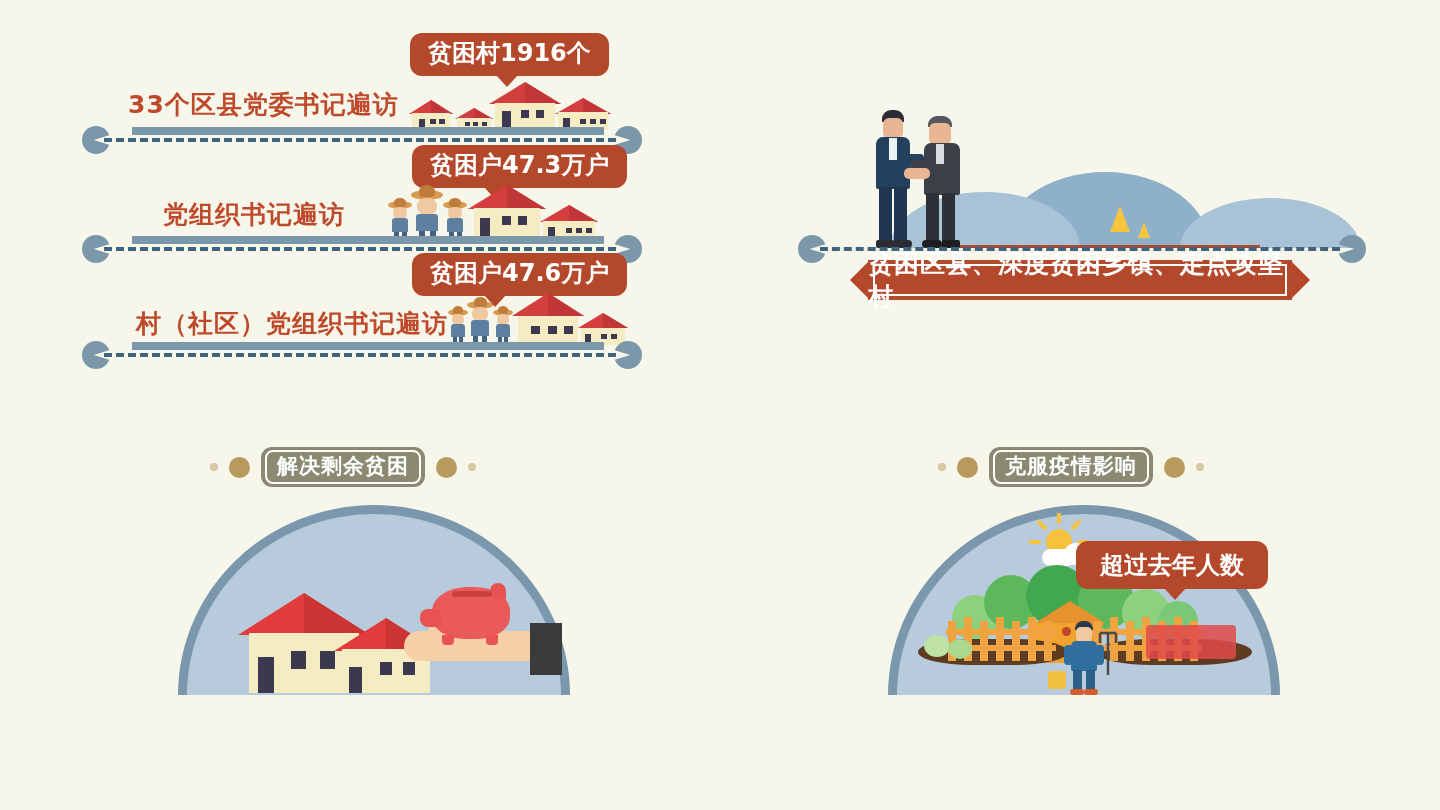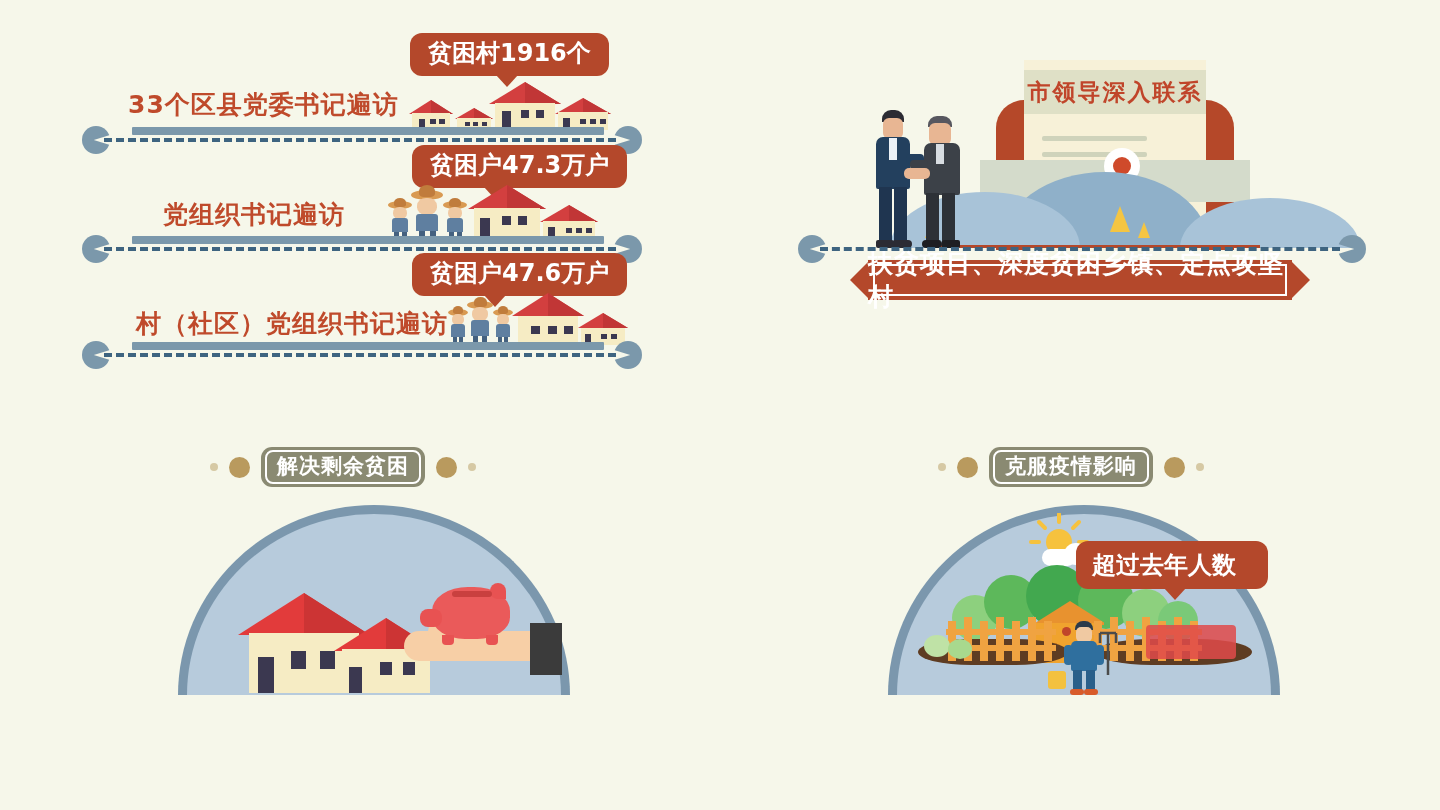--- a/index.html
+++ b/index.html
@@ -375,32 +375,20 @@
       <div class="row-label" style="left:136px; top:307px;">村（社区）党组织书记遍访</div>
       <div class="ground-bar" style="left:132px; top:342px; width:472px;"></div>
       <div class="dash-line" style="left:104px; top:353px; width:512px;"></div>
       <div class="pac-left" style="left:82px;  top:341px;"></div>
       <div class="pac-right" style="left:614px; top:341px;"></div>
     </div>
   </div>
 
   <div class="abs" style="left:790px; top:0; width:620px; height:370px;">
 
-    <div class="abs" style="left:190px; top:60px; width:270px; height:190px; overflow:hidden;">
-      <div class="cert-shadow" style="left:16px; top:40px; width:238px; height:150px; border-radius:28px 28px 0 0;"></div>
-      <div class="cert-paper" style="left:44px; top:0px; width:182px; height:190px;"></div>
-      <div class="cert-title" style="left:44px; top:10px; width:182px; height:44px;">
-        <span>市领导深入联系</span>
-      </div>
-      <div class="cert-line" style="left:62px; top:76px; width:105px;"></div>
-      <div class="cert-line" style="left:62px; top:92px; width:105px;"></div>
-      <div class="cert-band" style="left:0px; top:100px; width:270px; height:42px;"></div>
-      <div class="seal-out" style="left:124px; top:88px; width:36px; height:36px;"></div>
-      <div class="seal-in" style="left:133px; top:97px; width:18px; height:18px;"></div>
-    </div>
 
     <div class="abs" style="left:20px; top:160px; width:560px; height:88px; overflow:hidden;">
       <div class="hill" style="left:190px; top:12px; width:210px; height:76px; background:#8fb0c9;"></div>
       <div class="hill" style="left:80px;  top:32px; width:190px; height:56px; background:#a8c3d8;"></div>
       <div class="hill" style="left:370px; top:38px; width:180px; height:50px; background:#a8c3d8;"></div>
       <div class="tree-tri" style="left:300px; top:46px;"></div>
       <div class="tree-tri" style="left:328px; top:62px; border-left-width:6px; border-right-width:6px; border-bottom-width:16px;"></div>
       <div class="tree-tri" style="left:115px; top:64px; border-left-width:6px; border-right-width:6px; border-bottom-width:14px;"></div>
       <div class="abs" style="left:120px; top:85px; width:330px; height:3px; background:#b4482b;"></div>
     </div>
@@ -436,21 +424,21 @@
 
     <div class="dash-line" style="left:30px; top:247px; width:520px;"></div>
     <div class="pac-left" style="left:8px;   top:235px;"></div>
     <div class="pac-right" style="left:548px; top:235px;"></div>
 
     <div class="abs" style="left:60px; top:260px; width:460px; height:40px;">
       <div class="arw l" style="left:0px;  top:0px;"></div>
       <div class="arw r" style="right:0px; top:0px;"></div>
       <div class="arrow-banner" style="left:18px; top:0; width:424px; height:40px;">
         <div class="inner-border"></div>
-        <span class="lbl">扶贫项目、深度贫困乡镇、定点攻坚村</span>
+        <span class="lbl">贫困区县、深度贫困乡镇、定点攻坚村</span>
       </div>
     </div>
 
   </div>
 
   <div class="abs" style="left:140px; top:435px; width:470px; height:320px;">
 
     <div class="sec-title-wrap" style="left:70px; top:12px;">
       <span class="dot sm"></span>
       <span class="dot lg"></span>
@@ -609,21 +597,21 @@
                 <line x1="2" y1="2" x2="2" y2="12"></line>
                 <line x1="18" y1="2" x2="18" y2="12"></line>
                 <line x1="2" y1="2" x2="18" y2="2"></line>
               </g>
           </svg>
 
           <div class="abs" style="left:-16px; top:50px; width:18px; height:18px; background:#f3c13f; border-radius:3px;"></div>
         </div>
       </div>
 
-      <div class="bubble" style="left:206px; top:36px; width:192px; height:48px; padding:16px; display:flex; align-items:center; justify-content:flex-start;">
+      <div class="bubble" style="left:206px; top:36px; width:192px; height:48px; padding:16px; display:flex; align-items:center; justify-content:center;">
         <span>超过去年人数</span>
         <span class="tail" style="left:88px;"></span>
       </div>
 
     </div>
   </div>
 
 </div>
 
 </body></html>

